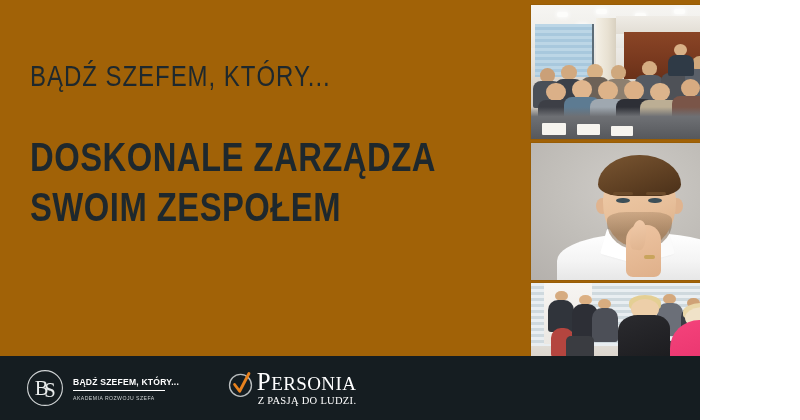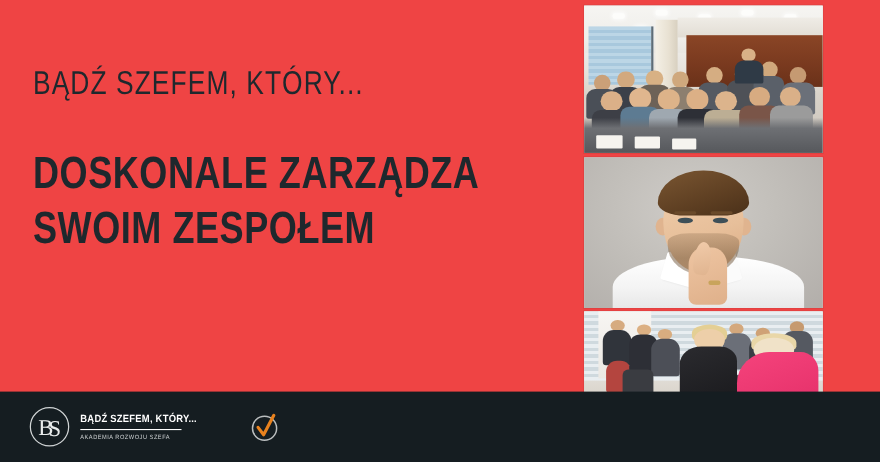--- a/index.html
+++ b/index.html
@@ -5,23 +5,23 @@
   html, body {
     margin: 0;
     padding: 0;
     background: #ffffff;
   }
   body {
     font-family: "Liberation Sans", sans-serif;
   }
   .banner {
     position: relative;
-    width: 800px;
+    width: 700px;
     height: 420px;
-    background: #ef4444;
+    background: #a16207;
     overflow: hidden;
   }
 
   
   .copy {
     position: absolute;
     left: 30px;
     top: 60px;
     width: 470px;
   }
@@ -455,18 +455,22 @@
           <div class="bs-rule"></div>
           <div class="bs-sub">AKADEMIA ROZWOJU SZEFA</div>
         </div>
       </div>
 
       <div class="pa-lockup">
         <svg class="pa-check" viewBox="0 0 32 32">
           <circle cx="16" cy="17" r="13" fill="none" stroke="#b9bdbe" stroke-width="1.6"></circle>
           <path d="M9 16 L15 24 L26 3" fill="none" stroke="#e8821e" stroke-width="3.4" stroke-linecap="round" stroke-linejoin="round"></path>
         </svg>
+        <div class="pa-text">
+          <div class="pa-title"><span>P</span><span class="small-caps">ERSONIA</span></div>
+          <div class="pa-sub">Z PASJĄ DO LUDZI.</div>
+        </div>
       </div>
 
     </div>
   </div>
 
 </div>
 
 </body></html>

